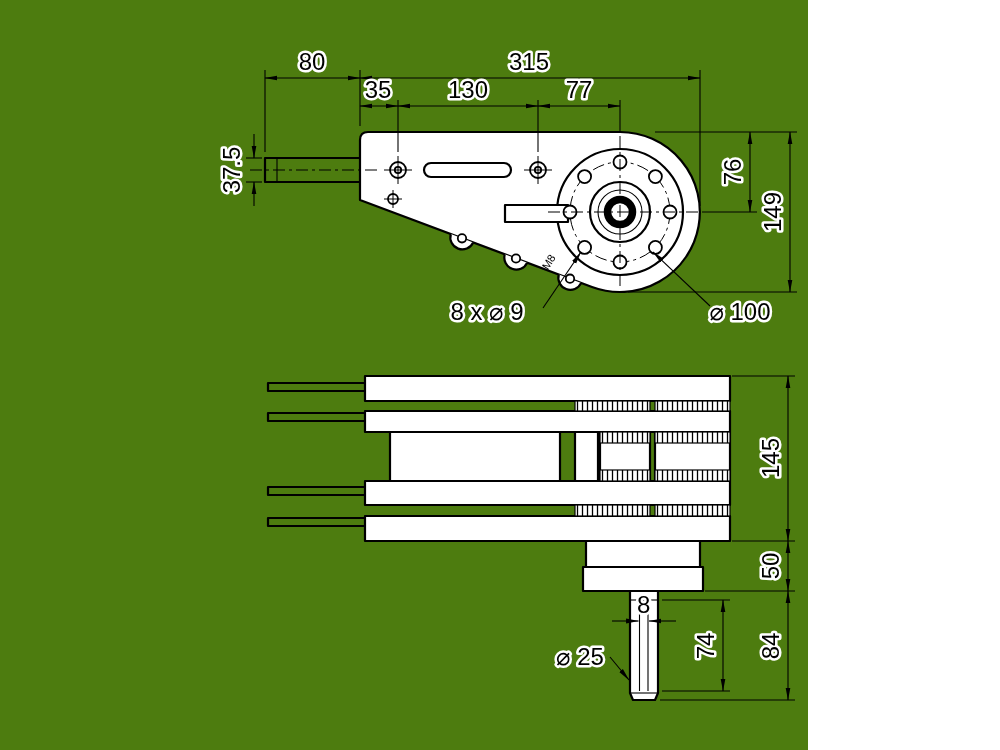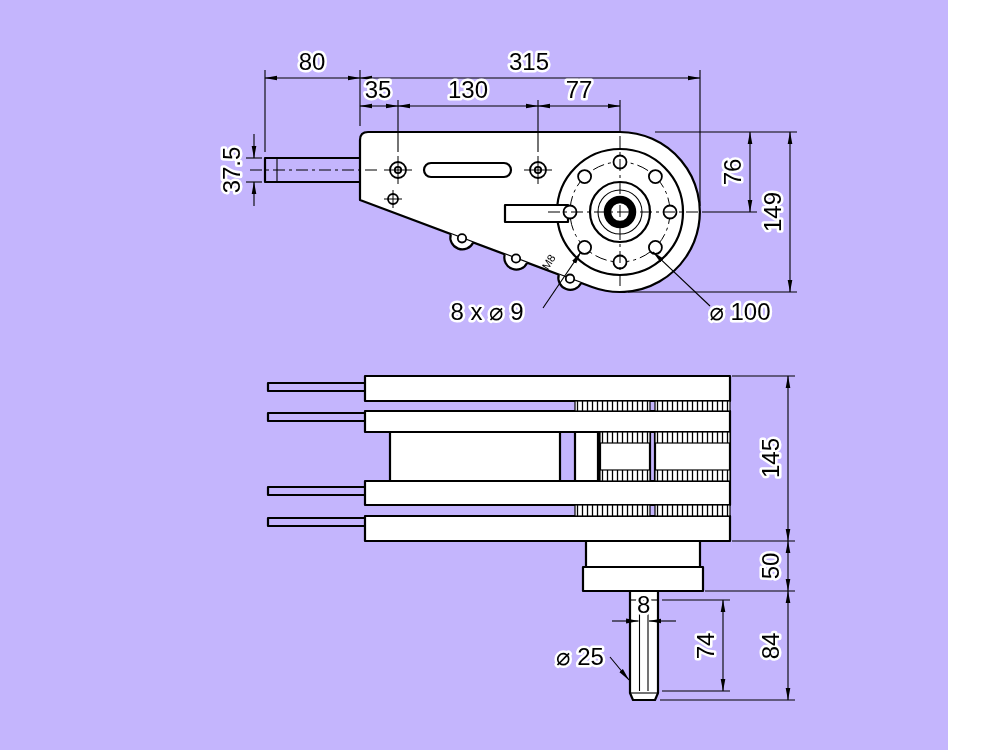--- a/index.html
+++ b/index.html
@@ -1,16 +1,16 @@
 <!DOCTYPE html>
 <html><head>
 <meta charset="utf-8">
 <style>
   html,body{margin:0;padding:0;background:#fff;}
-  .stage{position:relative;width:948px;height:750px;background:#c4b5fd;overflow:hidden;}
+  .stage{position:relative;width:808px;height:750px;background:#4d7c0f;overflow:hidden;}
   svg{display:block;}
   .ol{fill:none;stroke:#000;stroke-width:2.2px;stroke-linejoin:round;stroke-linecap:round;}
   .olw{fill:#fff;stroke:#000;stroke-width:2.2px;stroke-linejoin:round;}
   .ol2{fill:#fff;stroke:#000;stroke-width:1.8px;}
   .ol2n{fill:none;stroke:#000;stroke-width:1.8px;}
   .thin{fill:none;stroke:#000;stroke-width:1.1px;}
   .hair{fill:none;stroke:#000;stroke-width:1px;}
   .cl{fill:none;stroke:#000;stroke-width:1px;stroke-dasharray:12 4 3 4;}
   .dim{fill:none;stroke:#000;stroke-width:1.1px;marker-start:url(#arr);marker-end:url(#arr);}
   .dime{fill:none;stroke:#000;stroke-width:1.1px;marker-end:url(#arr);}

